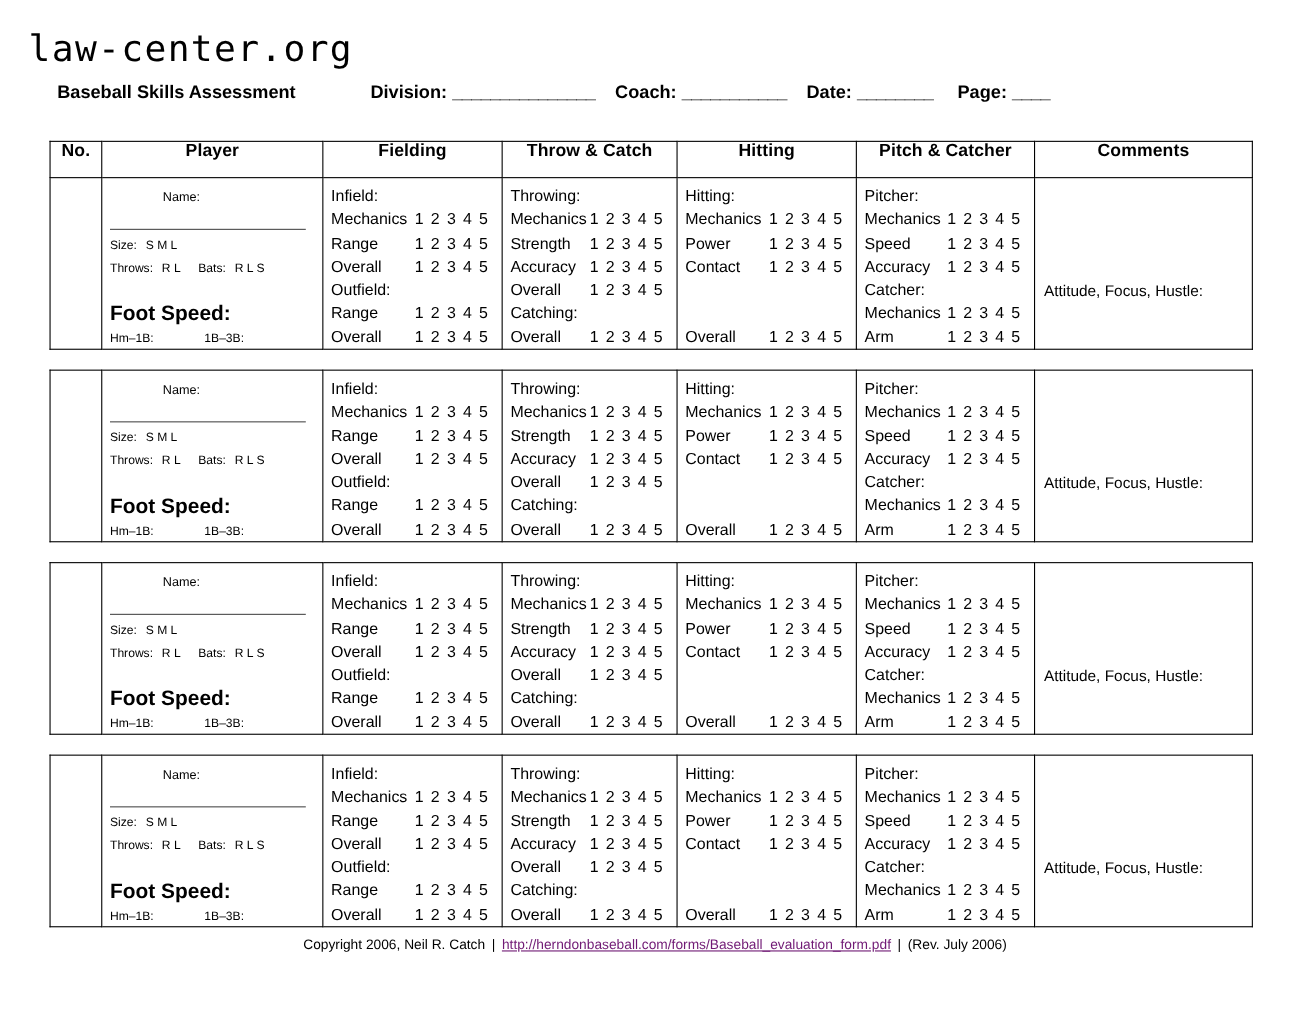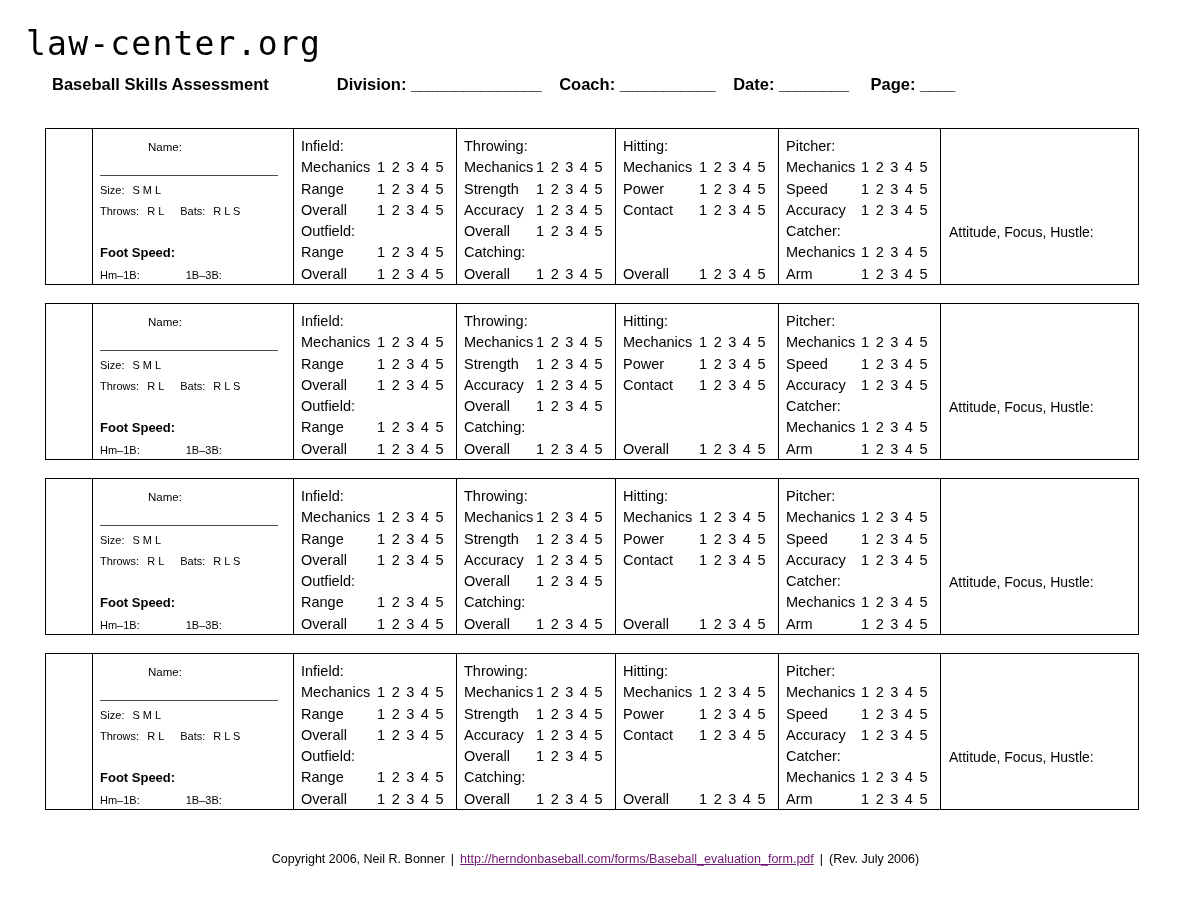--- a/index.html
+++ b/index.html
@@ -162,21 +162,21 @@
     position: absolute;
     left: 0;
     bottom: 3px;
     width: 178px;
     border-bottom: 1.4px solid #4a4a4a;
   }
   .player-line { font-size: 11px; white-space: nowrap; }
   .player-line .gap-sm { display: inline-block; width: 8px; }
   .player-line .gap-md { display: inline-block; width: 16px; }
   .player-line .gap-lg { display: inline-block; width: 46px; }
-  .foot-speed { font-weight: bold; font-size: 13px; }
+  .foot-speed { font-weight: bold; font-size: 19px; }
 
   
   .comments-inner {
     height: 148px;
     padding: 7px 0 0 8px;
     box-sizing: border-box;
   }
   .comments-inner .row { height: 21.3px; line-height: 21.3px; }
   .attitude {
     font-weight: normal;
@@ -214,20 +214,29 @@
       <colgroup>
         <col class="c-no">
         <col class="c-player">
         <col class="c-fielding">
         <col class="c-throw">
         <col class="c-hitting">
         <col class="c-pitch">
         <col class="c-comments">
       </colgroup>
       <tbody>
+        <tr class="hdr">
+          <th>No.</th>
+          <th>Player</th>
+          <th>Fielding</th>
+          <th>Throw &amp; Catch</th>
+          <th>Hitting</th>
+          <th>Pitch &amp; Catcher</th>
+          <th>Comments</th>
+        </tr>
         <tr>
           <td class="body-cell">
             <div class="pad"></div>
           </td>
           <td class="body-cell">
             <div class="pad grid">
               <div class="row"><span class="player-name-label">Name:</span></div>
               <div class="name-rule-row">
                 <div class="name-rule"></div>
               </div>
@@ -930,14 +939,14 @@
               <div class="row"></div>
               <div class="row"></div>
             </div>
           </td>
         </tr>
       </tbody>
     </table>
   </div>
 
 <div class="footer">
-  <span>Copyright 2006, Neil R. Bonner</span><span class="sep">|</span><span class="url">http://herndonbaseball.com/forms/Baseball_evaluation_form.pdf</span><span class="sep">|</span><span>(Rev. July 2006)</span>
+  <span>Copyright 2006, Neil R. Catch</span><span class="sep">|</span><span class="url">http://herndonbaseball.com/forms/Baseball_evaluation_form.pdf</span><span class="sep">|</span><span>(Rev. July 2006)</span>
 </div>
 
 </body></html>

